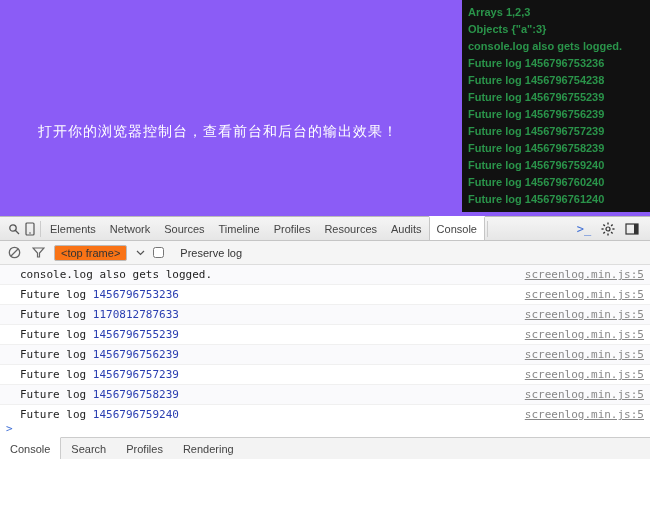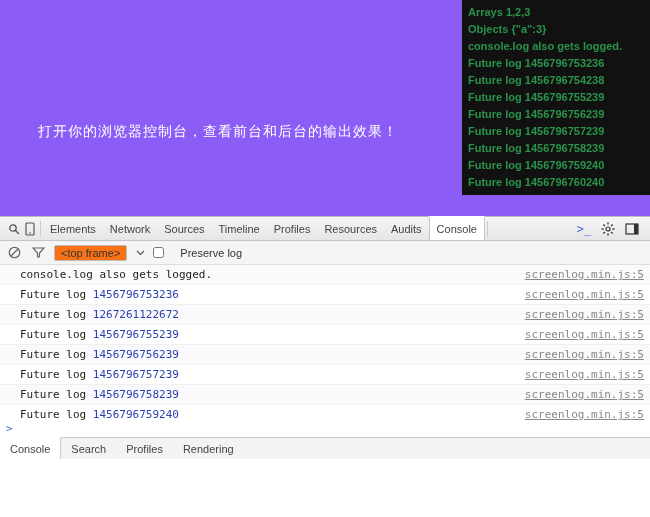--- a/index.html
+++ b/index.html
@@ -40,20 +40,21 @@
       <div class="overlay-line">Objects {"a":3}</div>
       <div class="overlay-line">console.log also gets logged.</div>
       <div class="overlay-line">Future log 1456796753236</div>
       <div class="overlay-line">Future log 1456796754238</div>
       <div class="overlay-line">Future log 1456796755239</div>
       <div class="overlay-line">Future log 1456796756239</div>
       <div class="overlay-line">Future log 1456796757239</div>
       <div class="overlay-line">Future log 1456796758239</div>
       <div class="overlay-line">Future log 1456796759240</div>
       <div class="overlay-line">Future log 1456796760240</div>
+      <div class="overlay-line">Future log 1456796761240</div>
     </div>
   <div class="hero-text">打开你的浏览器控制台，查看前台和后台的输出效果！</div>
 </div>
 
 <div class="devtools">
   <div class="toolbar">
     <span class="ico">
       <svg width="12" height="12" viewBox="0 0 12 12">
           <circle cx="5" cy="5" r="3.2" fill="none" stroke="#555" stroke-width="1.3"></circle>
           <line x1="7.5" y1="7.5" x2="11" y2="11" stroke="#555" stroke-width="1.3"></line>
@@ -133,21 +134,21 @@
   <div class="logs" id="logs">
       <div class="log-row">
         <span class="log-msg">console.log also gets logged.</span>
         <span class="log-src">screenlog.min.js:5</span>
       </div>
       <div class="log-row">
         <span class="log-msg"><span>Future log </span><span class="num">1456796753236</span></span>
         <span class="log-src">screenlog.min.js:5</span>
       </div>
       <div class="log-row">
-        <span class="log-msg"><span>Future log </span><span class="num">1267261122672</span></span>
+        <span class="log-msg"><span>Future log </span><span class="num">1170812787633</span></span>
         <span class="log-src">screenlog.min.js:5</span>
       </div>
       <div class="log-row">
         <span class="log-msg"><span>Future log </span><span class="num">1456796755239</span></span>
         <span class="log-src">screenlog.min.js:5</span>
       </div>
       <div class="log-row">
         <span class="log-msg"><span>Future log </span><span class="num">1456796756239</span></span>
         <span class="log-src">screenlog.min.js:5</span>
       </div>

